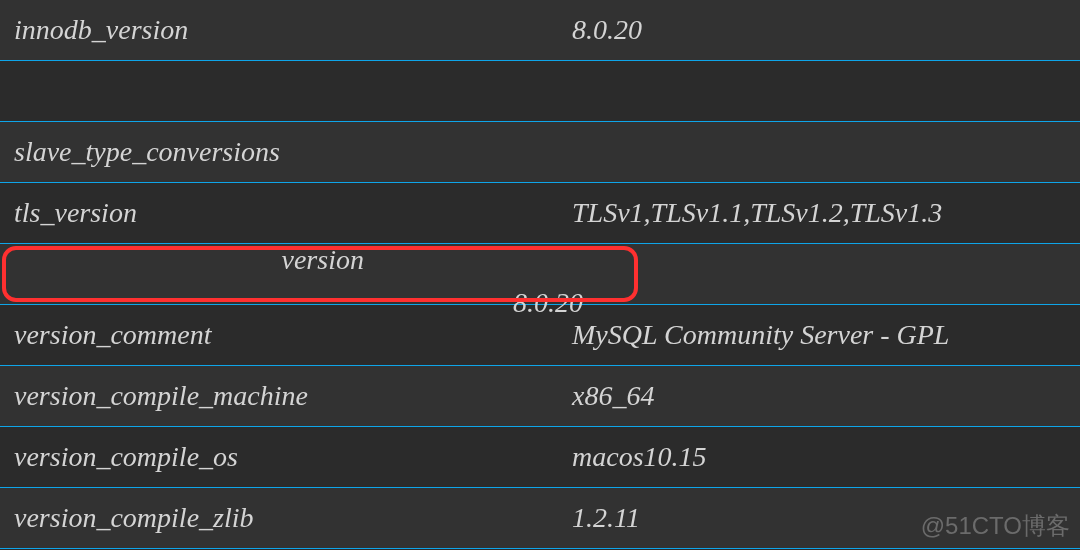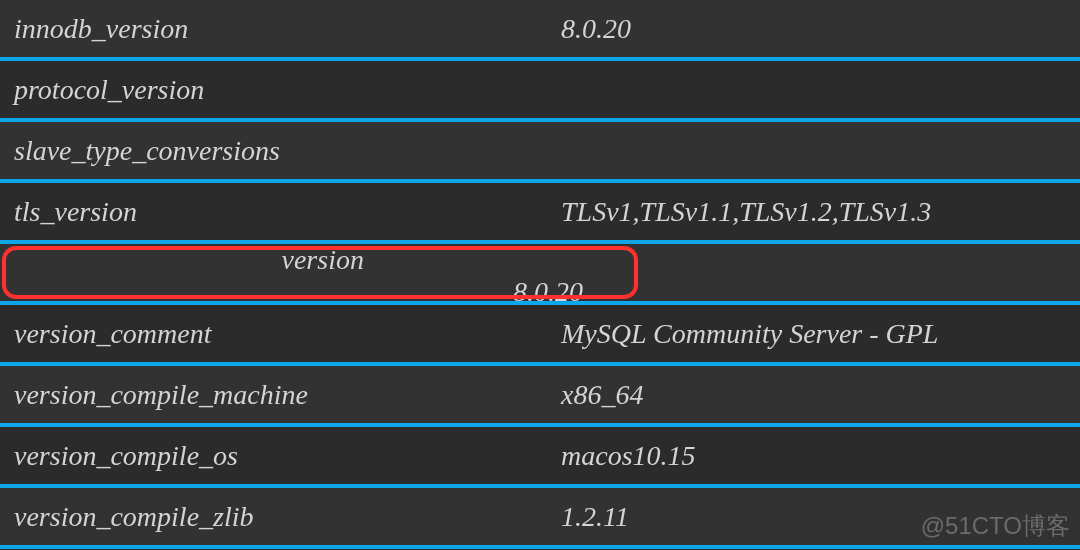--- a/index.html
+++ b/index.html
@@ -19,21 +19,22 @@
       position: relative;
     }
     .table {
       width: 100%;
       border-collapse: collapse;
     }
     .row {
       display: flex;
       height: 61px;
       align-items: center;
-      border-bottom: 4px solid #0ea5e9;
+      border-bottom: 1px solid #0ea5e9;
+      gap: 11px;
     }
     .row:nth-child(odd) {
       background: #323232;
     }
     .row:nth-child(even) {
       background: #2b2b2b;
     }
     .cell-key {
       width: 545px;
       padding-left: 14px;
@@ -72,21 +73,20 @@
   </style>
 </head>
 <body>
 
 <div class="table">
   <div class="row">
     <div class="cell-key">innodb_version</div>
     <div class="cell-value">8.0.20</div>
   </div>
   <div class="row">
-    <div class="cell-key">protocol_version</div>
   </div>
   <div class="row">
     <div class="cell-key">slave_type_conversions</div>
     <div class="cell-value"></div>
   </div>
   <div class="row">
     <div class="cell-key">tls_version</div>
     <div class="cell-value">TLSv1,TLSv1.1,TLSv1.2,TLSv1.3</div>
   </div>
   <div class="row highlighted">

